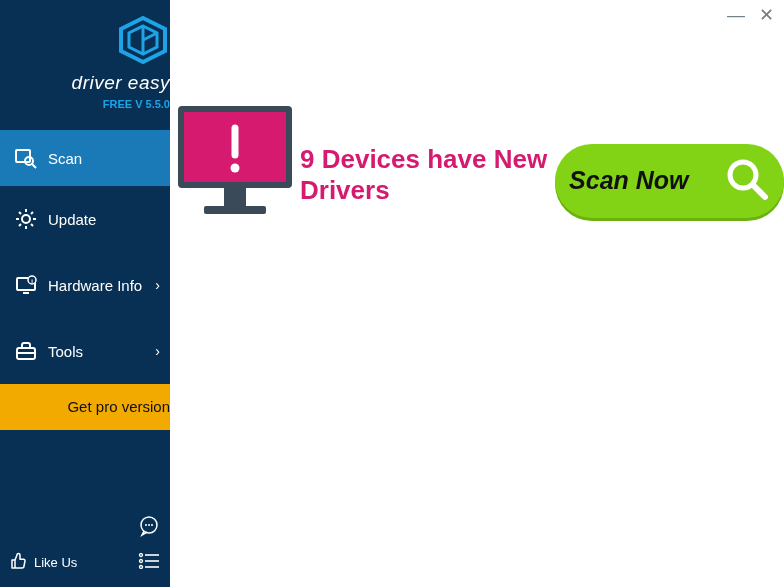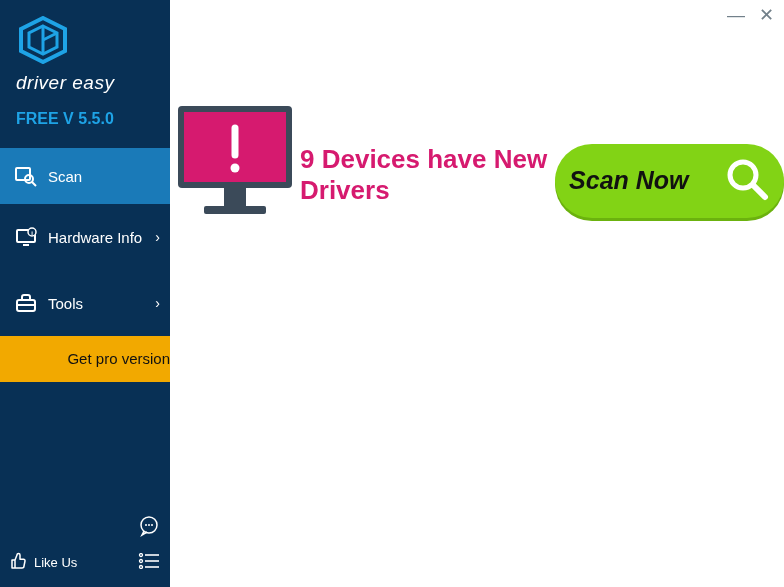--- a/index.html
+++ b/index.html
@@ -1,21 +1,21 @@
 <!DOCTYPE html>
 <html><head>
 <meta charset="utf-8">
 <style>
   * { margin: 0; padding: 0; box-sizing: border-box; font-family: "Segoe UI", Tahoma, sans-serif; }
   body { width: 784px; height: 587px; background: #fff; overflow: hidden; display: flex; }
   .sidebar { width: 170px; height: 587px; background: #083055; display: flex; flex-direction: column; }
-  .logo-area { text-align: left; padding: 16px 0 10px 16px; }
+  .logo-area { text-align: right; padding: 16px 0 10px 16px; }
   .logo-svg { display: inline-block; }
   .brand { color: #fff; font-size: 19px; font-style: italic; margin-top: 4px; letter-spacing: 0.5px;}
-  .version { color: #1ea3e6; font-size: 16px; font-weight: bold; margin-top: 16px; }
+  .version { color: #1ea3e6; font-size: 11px; font-weight: bold; margin-top: 4px; }
   .nav { margin-top: 10px; }
   .nav-item { display: flex; align-items: center; color: #fff; font-size: 15px; height: 66px; padding-left: 12px; cursor: pointer; position: relative; }
   .nav-item.active { background: #1a7ab8; height: 56px;}
   .nav-item .icon-wrap { width: 28px; display: flex; align-items: center; justify-content: center; margin-right: 8px; }
   .nav-item .chev { position: absolute; right: 10px; color: #fff; font-size: 14px; }
   .get-pro { background: #f2a900; color: #111; font-size: 15px; text-align: right; height: 46px; line-height: 46px; cursor: pointer; }
   .sidebar-bottom { margin-top: auto; padding: 10px 10px 14px 10px; display: flex; align-items: flex-end; justify-content: space-between; }
   .like-us { display: flex; align-items: center; color: #fff; font-size: 13px; gap: 6px; cursor: pointer;}
   .bottom-icons { display: flex; flex-direction: column; gap: 12px; align-items: center; }
   .main { flex: 1; position: relative; background: #fff; }
@@ -50,20 +50,38 @@
       <span class="icon-wrap">
         <svg width="22" height="22" viewBox="0 0 22 22">
           <rect x="1" y="3" width="14" height="12" rx="1" fill="none" stroke="#fff" stroke-width="2"></rect>
           <circle cx="14" cy="14" r="4" fill="none" stroke="#fff" stroke-width="2"></circle>
           <line x1="17" y1="17" x2="21" y2="21" stroke="#fff" stroke-width="2"></line>
         </svg>
       </span>
       <span>Scan</span>
     </div>
 
+    <div class="nav-item">
+      <span class="icon-wrap">
+        <svg width="22" height="22" viewBox="0 0 22 22">
+          <circle cx="11" cy="11" r="4" fill="none" stroke="#fff" stroke-width="2"></circle>
+          <g stroke="#fff" stroke-width="2">
+            <line x1="11" y1="1" x2="11" y2="4"></line>
+              <line x1="11" y1="18" x2="11" y2="21"></line>
+            <line x1="1" y1="11" x2="4" y2="11"></line>
+              <line x1="18" y1="11" x2="21" y2="11"></line>
+            <line x1="4" y1="4" x2="6" y2="6"></line>
+              <line x1="16" y1="16" x2="18" y2="18"></line>
+            <line x1="16" y1="6" x2="18" y2="4"></line>
+              <line x1="4" y1="18" x2="6" y2="16"></line>
+          </g>
+        </svg>
+      </span>
+      <span>Update</span>
+    </div>
 
     <div class="nav-item">
       <span class="icon-wrap">
         <svg width="22" height="22" viewBox="0 0 22 22">
           <rect x="2" y="4" width="18" height="12" rx="1" fill="none" stroke="#fff" stroke-width="2"></rect>
           <line x1="8" y1="19" x2="14" y2="19" stroke="#fff" stroke-width="2"></line>
           <circle cx="17" cy="6" r="4" fill="#083055" stroke="#fff" stroke-width="1.5"></circle>
           <text x="17" y="9" font-size="6" text-anchor="middle" fill="#fff" font-weight="bold">i</text>
         </svg>
       </span>

